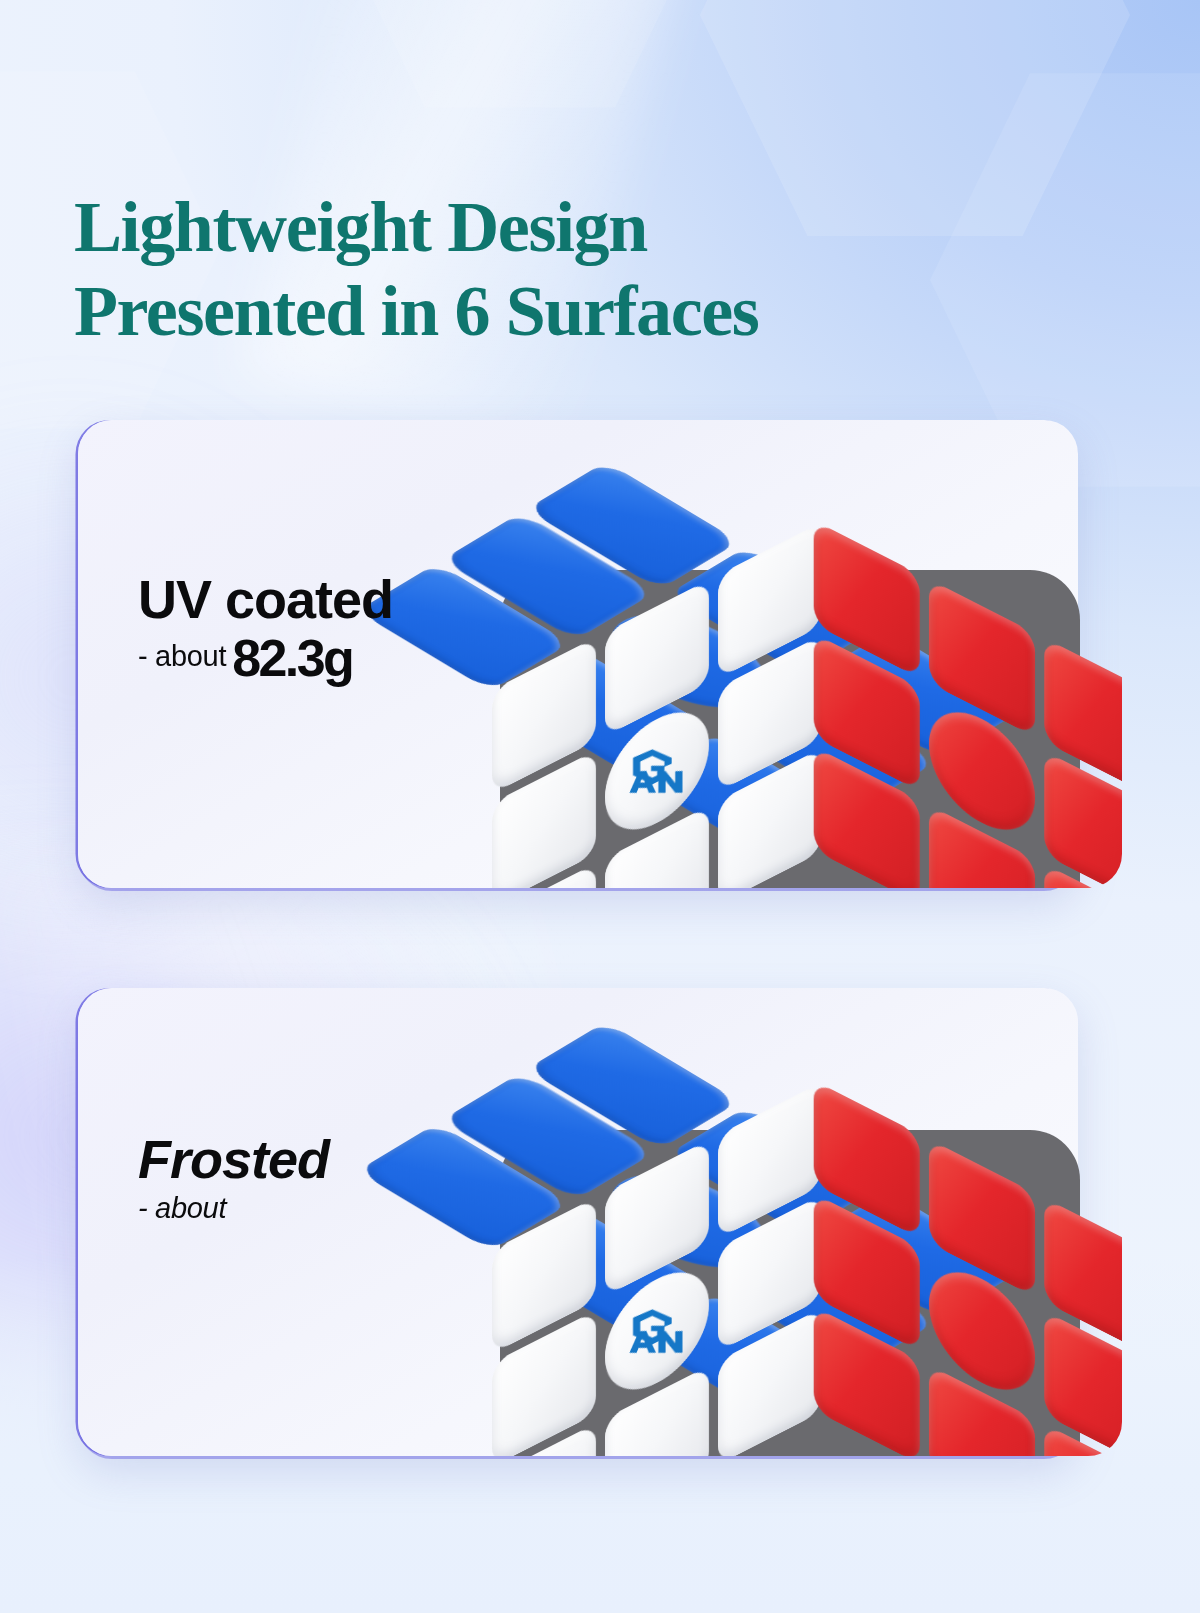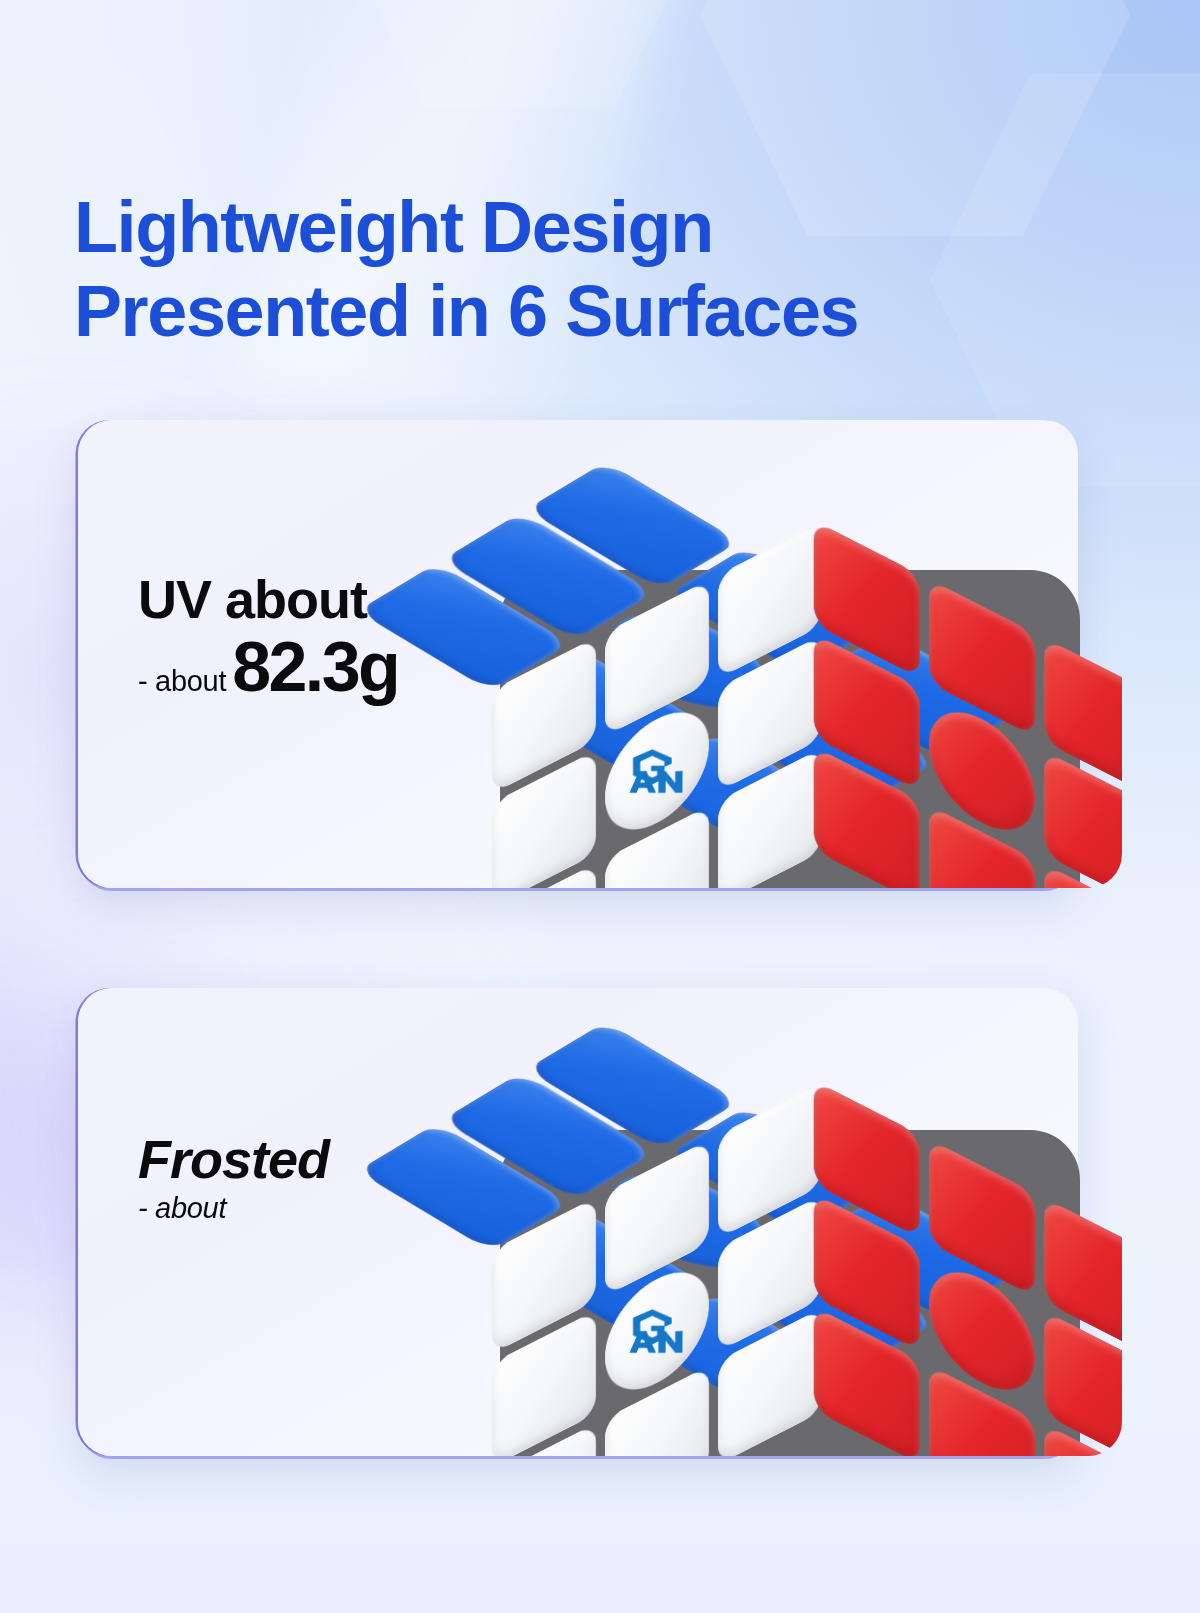--- a/index.html
+++ b/index.html
@@ -50,41 +50,41 @@
   .sheen2{
     position:absolute;left:60px;top:820px;width:520px;height:700px;
     background:linear-gradient(80deg, rgba(255,255,255,0) 0%, rgba(255,255,255,.40) 50%, rgba(255,255,255,0) 100%);
     transform:rotate(-10deg);filter:blur(30px);
   }
 
   
   #headline{
     position:absolute;left:74px;top:186px;width:960px;
     font-size:72px;line-height:1.16;font-weight:700;
-    letter-spacing:-1.4px;color:#1d4ed8;
+    letter-spacing:-1.4px;color:#0f766e;font-family:Liberation Serif, serif;
   }
   #headline .l{display:block;white-space:nowrap;}
 
   
   .card{
     position:absolute;border-radius:34px;
     background:linear-gradient(150deg,#f3f3fd 0%,#f0f1fb 30%,#f6f7fd 62%,#fbfcff 100%);
     box-shadow:
       -2.5px 0 0 0 rgba(110,105,225,.85),
       0 3px 0 0 rgba(120,115,228,.55),
       0 16px 40px rgba(120,130,200,.22);
   }
   #card1{left:78px;top:420px;width:1000px;height:468px;}
   #card2{left:78px;top:988px;width:1000px;height:468px;}
 
   .card-label{position:absolute;left:60px;color:#0b0b0d;}
   .label-title{font-size:54px;font-weight:600;letter-spacing:-1px;line-height:1;}
-  .label-weight{display:flex;align-items:flex-end;margin-top:6px;}
+  .label-weight{display:flex;align-items:center;margin-top:6px;}
   .label-about{font-size:29px;font-weight:400;letter-spacing:-.3px;padding-bottom:4px;}
-  .label-value{font-size:70px;font-weight:800;letter-spacing:-2.6px;margin-left:6px;line-height:1;}
+  .label-value{font-size:52px;font-weight:800;letter-spacing:-2.6px;margin-left:6px;line-height:1;}
   #label1{top:152px;}
   #label2{top:152px;font-style:italic;}
 
   
   .cube-wrap{position:absolute;width:720px;height:640px;}
   #cube1{left:430px;top:366px;}
   #cube2{left:430px;top:930px;}
 
   .cube{position:absolute;left:0;top:0;width:720px;height:640px;}
   .face{position:absolute;transform-style:preserve-3d;}
@@ -220,21 +220,21 @@
         <div class="sticker s-red center"></div>
         <div class="sticker s-red"></div>
         <div class="sticker s-red"></div>
         <div class="sticker s-red"></div>
         <div class="sticker s-red"></div>
       </div>
     </div>
   </div>
 </div>
 <div class="card-label" id="label1" style="left:138px;top:572px;">
-  <div class="label-title">UV about</div>
+  <div class="label-title">UV coated</div>
   <div class="label-weight">
     <span class="label-about">- about</span>
     <span class="label-value">82.3g</span>
   </div>
 </div>
 
 <div class="card" id="card2"></div>
 <div class="clip" id="clip2">
   <div class="cube-wrap" id="cube2" style="left:352px;top:50px;">
     <div class="cube-shadow"></div>

